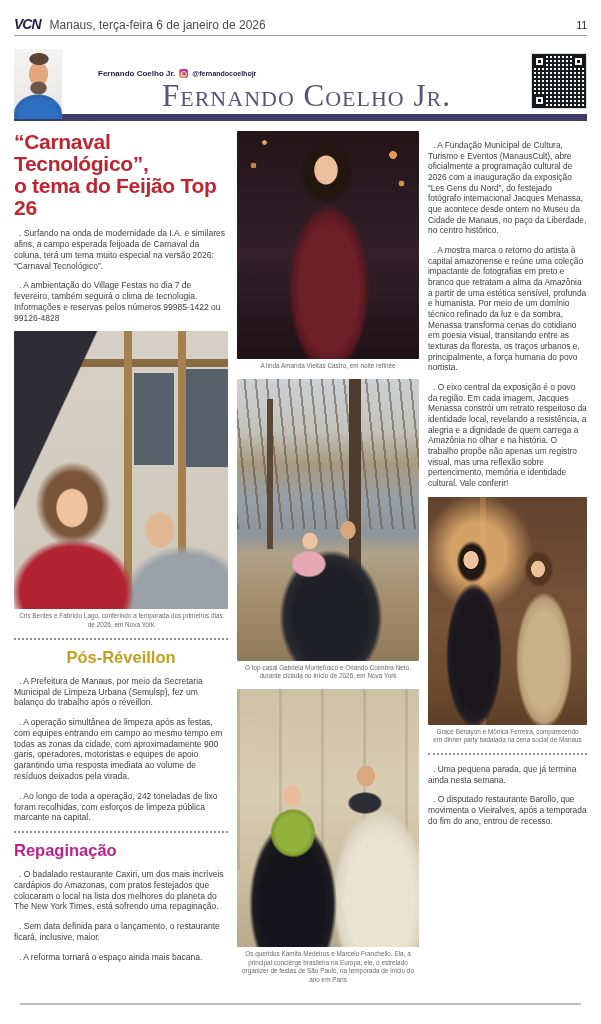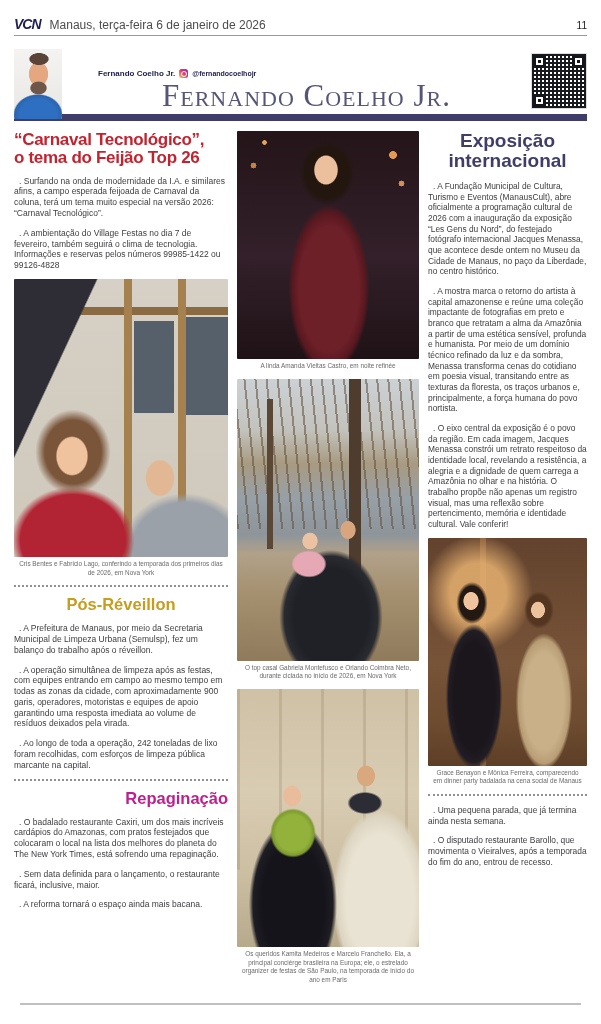--- a/index.html
+++ b/index.html
@@ -44,26 +44,26 @@
 
   
   .columns { display:flex; gap:9px; margin-top:10px; }
   .col-left { width:214px; }
   .col-mid { width:182px; }
   .col-right { width:159px; }
 
   p.body { font-size:8.5px; line-height:1.27; color:#3d3d40; margin:9px 0 8px; text-indent:5px; }
   .col-right p.body { font-size:8.4px; }
 
-  h2.red { font-size:17px; font-weight:bold; color:#c2232f; line-height:1.05; letter-spacing:-0.3px;
+  h2.red { font-size:21px; font-weight:bold; color:#c2232f; line-height:1.05; letter-spacing:-0.3px;
     margin:0 0 8px; white-space:pre-line; }
   h2.indigo { font-size:19px; font-weight:bold; color:#3f3e6a; line-height:1.05; text-align:center;
     margin:0 0 10px; white-space:pre-line; }
   h2.gold { font-size:16.5px; font-weight:bold; color:#c79d1e; text-align:center; margin:8px 0 8px; }
-  h2.magenta { font-size:16.5px; font-weight:bold; color:#bf1f8e; text-align:right; margin:8px 0 8px; }
+  h2.magenta { font-size:16.5px; font-weight:bold; color:#bf1f8e; text-align:left; margin:8px 0 8px; }
   h2.blue { font-size:19px; font-weight:bold; color:#1a73c6; text-align:center; margin:7px 0 7px; }
 
   .caption { font-size:6.4px; color:#6a6a6a; text-align:center; line-height:1.35; margin:3px 4px 0; }
   .dotted { border-top:2px dotted #909090; margin:8px 0 0; }
   .photo { width:100%; border-radius:1px; }
 
   
   .ph-cris { height:278px;
     background:
       radial-gradient(closest-side,#eec39d 68%,transparent 74%) 36px 150px / 44px 54px no-repeat,
@@ -181,22 +181,20 @@
       <div class="caption" style="margin-bottom:8px;">A linda Amanda Vieitas Castro, em noite refinée</div>
 
       <div class="photo ph-gabriela"></div>
       <div class="caption" style="margin-bottom:8px;">O top casal Gabriela Montefusco e Orlando Coimbra Neto, durante ciclada no início de 2026, em Nova York</div>
 
       <div class="photo ph-kamita"></div>
       <div class="caption">Os queridos Kamita Medeiros e Marcelo Franchello. Ela, a principal concièrge brasileira na Europa; ele, o estrelado organizer de festas de São Paulo, na temporada de início do ano em Paris</div>
     </section>
 
     <section class="col-right">
-      <h2 class="indigo">Exposição
-internacional</h2>
       <p class="body">. A Fundação Municipal de Cultura, Turismo e Eventos (ManausCult), abre oficialmente a programação cultural de 2026 com a inauguração da exposição “Les Gens du Nord”, do festejado fotógrafo internacional Jacques Menassa, que acontece desde ontem no Museu da Cidade de Manaus, no paço da Liberdade, no centro histórico.</p>
       <p class="body">. A mostra marca o retorno do artista à capital amazonense e reúne uma coleção impactante de fotografias em preto e branco que retratam a alma da Amazônia a partir de uma estética sensível, profunda e humanista. Por meio de um domínio técnico refinado da luz e da sombra, Menassa transforma cenas do cotidiano em poesia visual, transitando entre as texturas da floresta, os traços urbanos e, principalmente, a força humana do povo nortista.</p>
       <p class="body">. O eixo central da exposição é o povo da região. Em cada imagem, Jacques Menassa constrói um retrato respeitoso da identidade local, revelando a resistência, a alegria e a dignidade de quem carrega a Amazônia no olhar e na história. O trabalho propõe não apenas um registro visual, mas uma reflexão sobre pertencimento, memória e identidade cultural. Vale conferir!</p>
 
       <div class="photo ph-grace"></div>
       <div class="caption">Grace Benayon e Mônica Ferreira, comparecendo em dinner party badalada na cena social de Manaus</div>
 
       <div class="dotted"></div>
       <p class="body">. Uma pequena parada, que já termina ainda nesta semana.</p>
       <p class="body">. O disputado restaurante Barollo, que movimenta o Vieiralves, após a temporada do fim do ano, entrou de recesso.</p>

